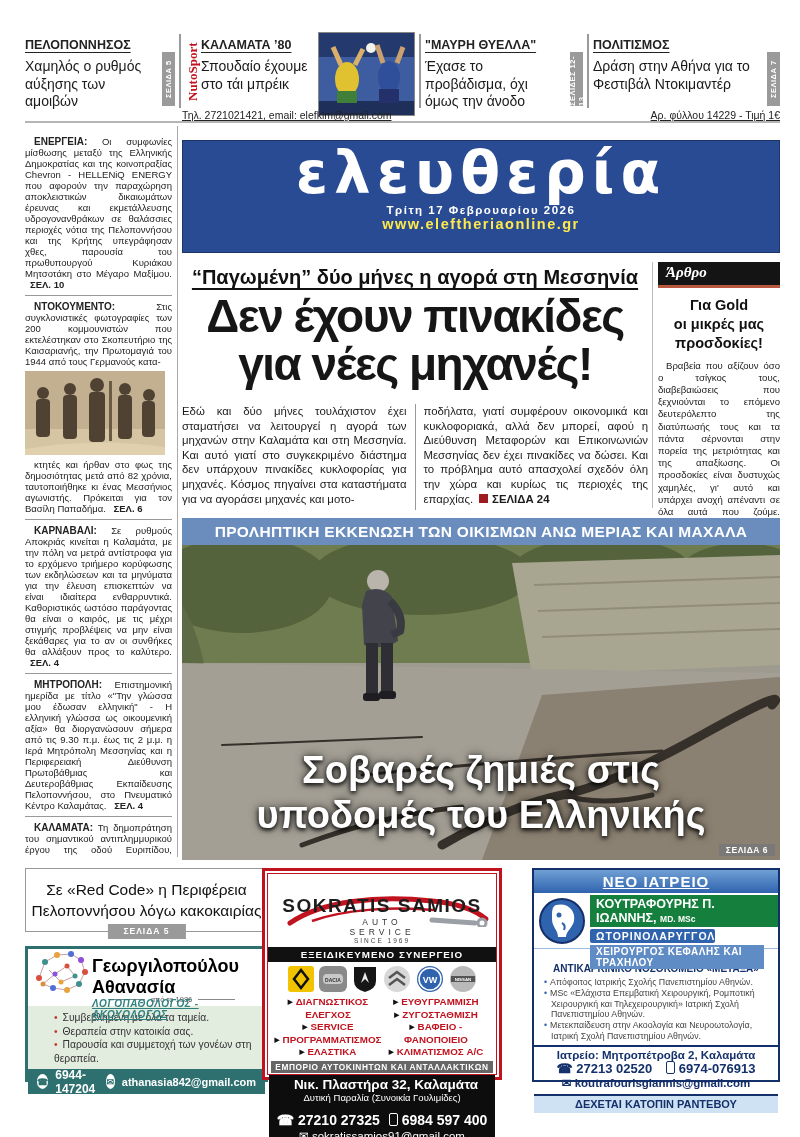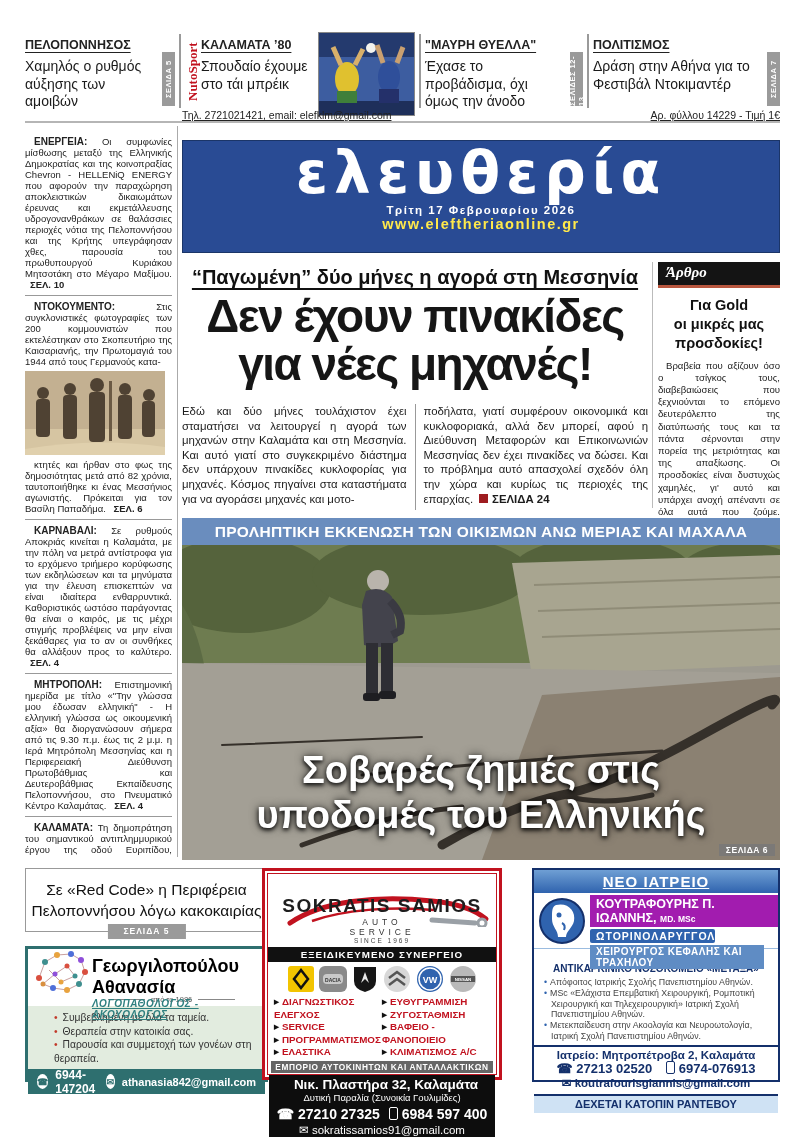--- a/index.html
+++ b/index.html
@@ -105,38 +105,38 @@
   .g-swoosh{position:absolute;left:14px;top:-2px;}
   .g-name{position:relative;font-size:19px;font-weight:bold;letter-spacing:1.5px;color:#1d1d1d;margin-top:20px;}
   .g-sub{display:flex;align-items:center;gap:5px;font-size:8.5px;letter-spacing:4px;color:#333;padding:0 70px;}
   .g-sub::before,.g-sub::after{content:"";flex:1;border-top:1px solid #555;}
   .g-since{font-size:6.5px;letter-spacing:2px;color:#444;}
   .g-bar1{background:#111;color:#fff;font-size:9.8px;font-weight:bold;letter-spacing:1px;
         height:15px;line-height:15px;margin-top:2px;}
   .g-brands{display:flex;justify-content:center;align-items:center;gap:5px;height:34px;}
   .g-services{display:flex;text-align:left;padding:0 6px;}
   .g-services ul{list-style:none;margin:0;padding:0;width:50%;font-size:9.8px;font-weight:bold;
-        color:#c1121f;line-height:12.5px;}
+        color:#c1121f;line-height:12.5px;text-align:center;}
   .g-services li::before{content:"▶";color:#111;font-size:6.5px;margin-right:3px;vertical-align:1px;}
   .g-bar2{background:#666;color:#fff;font-size:8.3px;font-weight:bold;letter-spacing:.6px;
         height:12px;line-height:12px;margin:2px 3px;}
   .g-black{background:#0d0d0d;color:#fff;margin:0 1px;padding:2px 0 4px;}
   .g-addr{font-size:13.5px;font-weight:bold;padding-left:8px;}
   .g-addr2{font-size:9.5px;}
-  .g-phones{display:flex;justify-content:center;gap:9px;font-size:14px;font-weight:bold;margin-top:3px;}
+  .g-phones{display:flex;justify-content:center;gap:9px;font-size:14px;font-weight:bold;margin-top:9px;}
   .g-mail{font-size:11.5px;margin-top:1px;}
   .mob{display:inline-block;width:7px;height:11px;border:1.5px solid #fff;border-radius:2px;vertical-align:-1px;}
 
   .addoctor{position:absolute;left:532px;top:868px;width:248px;height:214px;border:2px solid #14306b;
         background:#fff;box-sizing:border-box;font-family:"Liberation Sans",sans-serif;}
   .d-head{height:23px;line-height:23px;background:linear-gradient(#6f9fd4,#2f63ae);color:#fff;
         text-align:center;font-weight:bold;font-size:15px;letter-spacing:1px;text-decoration:underline;}
   .d-row{position:relative;height:50px;padding-left:56px;}
   .d-logo{position:absolute;left:4px;top:2px;}
-  .d-bar1{background:#a21caf;color:#fff;font-weight:bold;font-size:12.5px;padding:2px 6px;margin-top:2px;}
+  .d-bar1{background:#15803d;color:#fff;font-weight:bold;font-size:12.5px;padding:2px 6px;margin-top:2px;}
   .d-bar1 .cred{font-size:8.5px;}
   .d-bar2{background:#2f63ae;color:#fff;font-weight:bold;font-size:10.5px;letter-spacing:1px;
         padding:1px 6px;margin-top:2px;width:60%;border-radius:2px;}
   .d-bar3{background:#5f8cc4;color:#fff;font-weight:bold;font-size:10px;letter-spacing:.5px;
         padding:1px 6px;margin-top:2px;width:86%;}
   .d-roles{border-top:1px solid #9bbce0;margin-top:3px;padding-top:3px;text-align:center;color:#14306b;}
   .d-role1{font-size:9.5px;font-weight:bold;}
   .d-role2{font-size:10px;font-weight:bold;}
   .d-bullets{list-style:none;margin:3px 0 0;padding:0 6px 0 10px;text-align:left;font-size:8.8px;
         line-height:10.8px;color:#444;}

